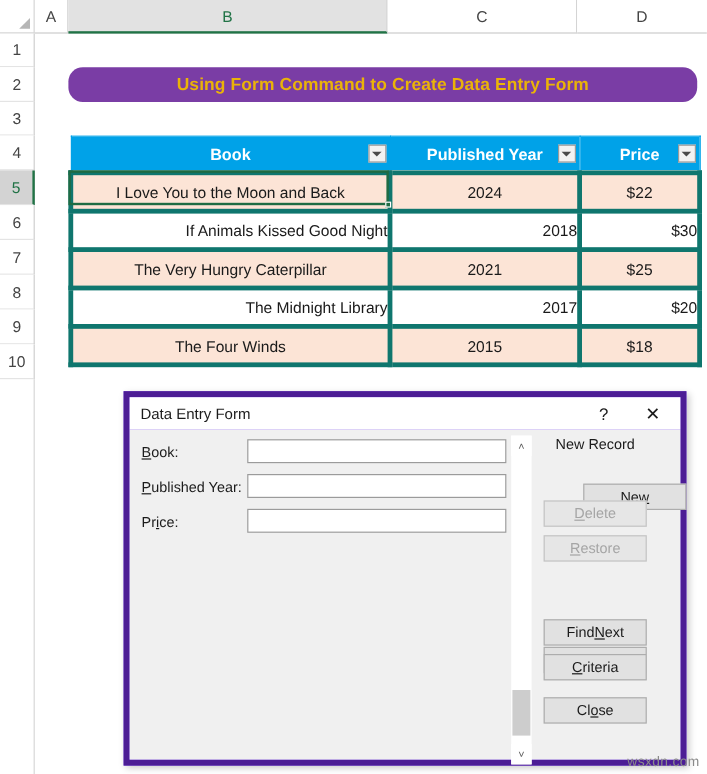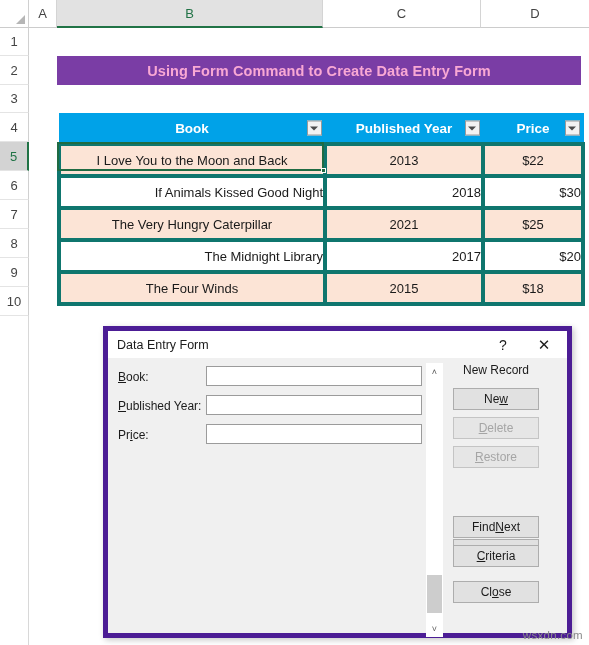--- a/index.html
+++ b/index.html
@@ -93,27 +93,28 @@
   .grid-vline {
     position: absolute;
     width: 1px;
     background: #d8d8d8;
   }
 
   
   .banner {
     position: absolute;
     background: #7a3da5;
-    color: #f9a8d4;
+    color: #eab308;
     font-size: 14.5px;
     font-weight: bold;
     display: flex;
     align-items: center;
     justify-content: center;
     letter-spacing: 0.1px;
+    border-radius: 12px;
   }
 
   
   .tbl {
     position: absolute;
     border-collapse: collapse;
     table-layout: fixed;
   }
   .tbl th, .tbl td {
     border: 4px solid #0f766e;
@@ -402,21 +403,21 @@
           <span>Price</span>
           <span class="filter-btn">
               <i></i>
             </span>
         </th>
       </tr>
     </thead>
     <tbody>
       <tr>
         <td class="shade"><span>I Love You to the Moon and Back</span></td>
-        <td class="shade"><span>2013</span></td>
+        <td class="shade"><span>2024</span></td>
         <td class="shade"><span>$22</span></td>
       </tr>
       <tr>
         <td class="plain"><span>If Animals Kissed Good Night</span></td>
         <td class="plain"><span>2018</span></td>
         <td class="plain"><span>$30</span></td>
       </tr>
       <tr>
         <td class="shade"><span>The Very Hungry Caterpillar</span></td>
         <td class="shade"><span>2021</span></td>
@@ -466,21 +467,21 @@
     </div>
 
     <div class="dlg-scroll">
       <div class="sb-arrow sb-up">˄</div>
       <div class="sb-thumb"></div>
       <div class="sb-arrow sb-down">˅</div>
     </div>
 
     <div class="record-label">New Record</div>
 
-    <div class="dlg-button" style="top:30px;">Ne<u>w</u></div>
+    <div class="dlg-button" style="top:45px;margin-left:33px;">Ne<u>w</u></div>
     <div class="dlg-button disabled" style="top:59px;"><u>D</u>elete</div>
     <div class="dlg-button disabled" style="top:88px;"><u>R</u>estore</div>
     <div class="dlg-button" style="top:135px;margin-top:46px;">Find <u>P</u>rev</div>
     <div class="dlg-button" style="top:158px;">Find <u>N</u>ext</div>
     <div class="dlg-button" style="top:187px;"><u>C</u>riteria</div>
     <div class="dlg-button" style="top:223px;">Cl<u>o</u>se</div>
 
   </div>
 </div>
 

